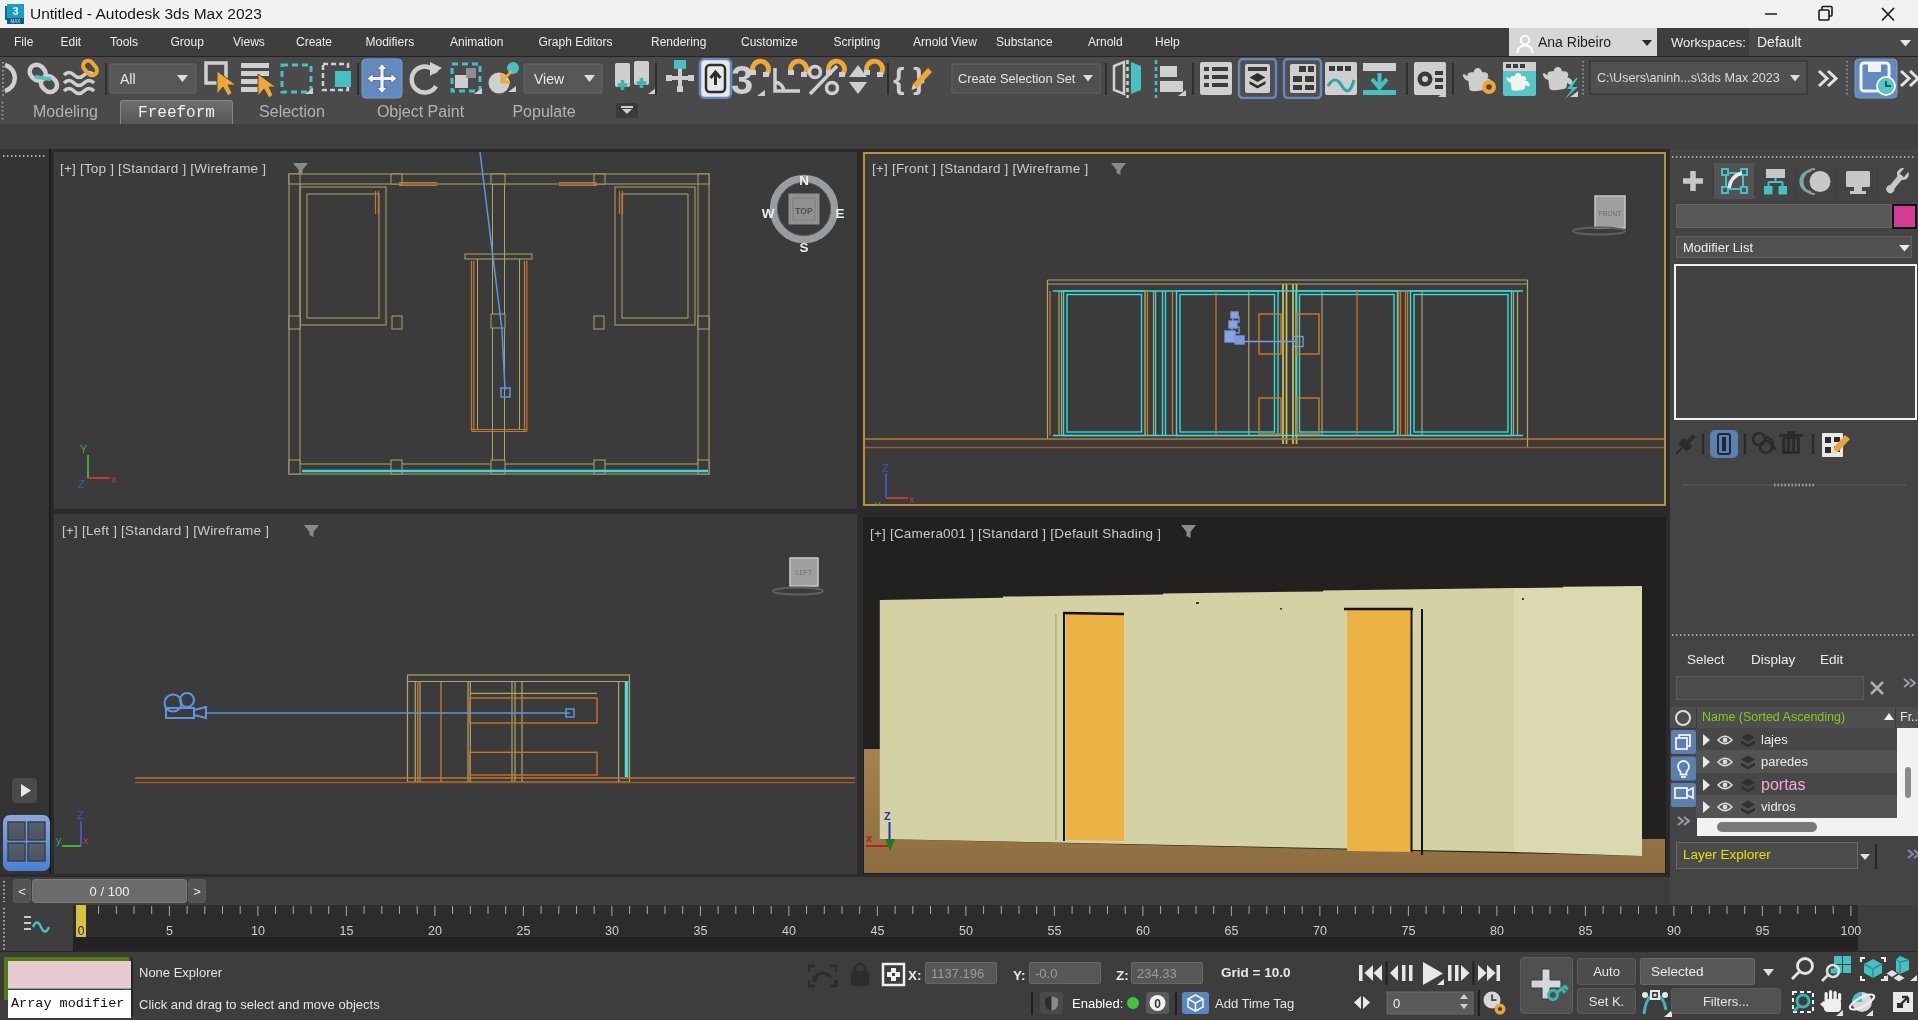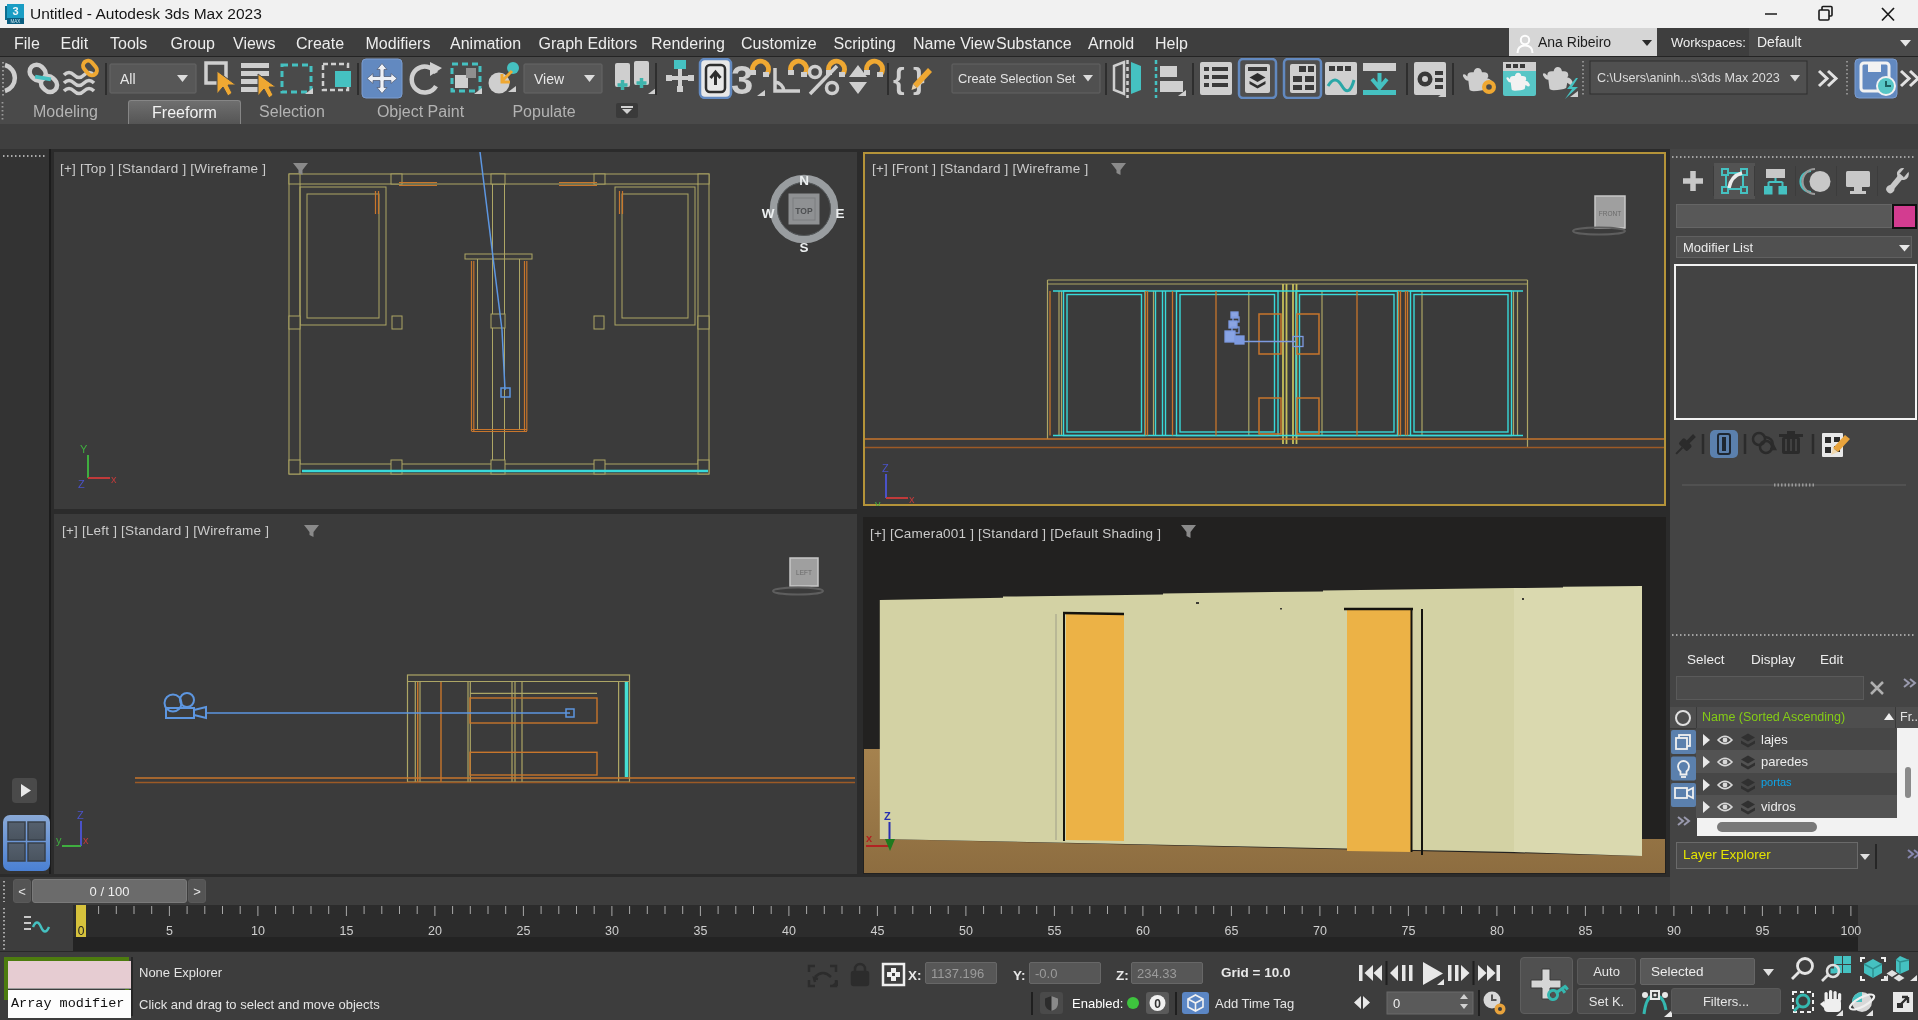--- a/index.html
+++ b/index.html
@@ -2,21 +2,21 @@
 <html><head>
 <meta charset="utf-8">
 <style>
 * { margin:0; padding:0; box-sizing:border-box; }
 html,body { width:1918px; height:1020px; overflow:hidden; background:#2b2b2b;
   font-family:"Liberation Sans", sans-serif; }
 .abs { position:absolute; }
 #titlebar { position:absolute; left:0; top:0; width:1918px; height:28px; background:#f1f1f1; }
 #titlebar .ttl { position:absolute; left:30px; top:5px; font-size:15.5px; color:#141414; }
 #menubar { position:absolute; left:0; top:28px; width:1918px; height:28px; background:#3e3e3e; }
-#menubar .mi { position:absolute; top:6.5px; font-size:16px; color:#ededed; }
+#menubar .mi { position:absolute; top:6.5px; font-size:12px; color:#ededed; }
 #toolbar { position:absolute; left:0; top:56px; width:1918px; height:43px; background:#4a4a4a; border-top:1px solid #242424;}
 #ribbonrow { position:absolute; left:0; top:99px; width:1918px; height:25px; background:#4a4a4a; }
 #ribbonstrip { position:absolute; left:0; top:124px; width:1918px; height:25px; background:#3f3f3f; }
 .rtab { position:absolute; top:1px; height:24px; font-size:16px; color:#b3b3b3; text-align:center; line-height:24px; }
 .rtab.active { background:linear-gradient(#6f6f6f,#555); border:1px solid #868686; border-bottom:none; border-radius:3px 3px 0 0; color:#f2f2f2; }
 #work { position:absolute; left:0; top:149px; width:1918px; height:728px; background:#2b2b2b; }
 .vp { position:absolute; background:#3b3b3b; }
 .vplabel { position:absolute; left:6px; top:9px; font-size:13.5px; color:#cbcbcb; white-space:pre; letter-spacing:0.2px; }
 #timerow { position:absolute; left:0; top:877px; width:1670px; height:28px; background:#3d3d3d; }
 #trackbar { position:absolute; left:0; top:905px; width:1918px; height:46px; background:#3d3d3d; }
@@ -48,21 +48,21 @@
     <div class="mi" style="left:110px">Tools</div>
     <div class="mi" style="left:170.5px">Group</div>
     <div class="mi" style="left:233px">Views</div>
     <div class="mi" style="left:296px">Create</div>
     <div class="mi" style="left:365.5px">Modifiers</div>
     <div class="mi" style="left:450px">Animation</div>
     <div class="mi" style="left:538.5px">Graph Editors</div>
     <div class="mi" style="left:651px">Rendering</div>
     <div class="mi" style="left:741px">Customize</div>
     <div class="mi" style="left:833.5px">Scripting</div>
-    <div class="mi" style="left:913px">Name View</div>
+    <div class="mi" style="left:913px">Arnold View</div>
     <div class="mi" style="left:996px">Substance</div>
     <div class="mi" style="left:1088px">Arnold</div>
     <div class="mi" style="left:1155px">Help</div>
 <div class="abs" style="left:1509px;top:0;width:148px;height:28px;background:#d6d6d6"></div>
 <svg class="abs" style="left:1514px;top:4px" width="22" height="22" viewBox="0 0 22 22">
  <circle cx="11" cy="8" r="4.2" fill="none" stroke="#fdfdfd" stroke-width="2"></circle>
  <path d="M3.5 21 Q3.5 13.5 11 13.5 Q18.5 13.5 18.5 21" fill="none" stroke="#fdfdfd" stroke-width="2"></path>
 </svg>
 <div class="abs" style="left:1538px;top:6px;font-size:14px;color:#1c1c1c">Ana Ribeiro</div>
 <svg class="abs" style="left:1641px;top:11px" width="12" height="8">
@@ -262,21 +262,21 @@
         <path d="M1901 13 L1909 20.5 L1901 28"></path>
         <path d="M1910 13 L1918 20.5 L1910 28"></path>
       </g>
     </svg>
   </div>
 <div id="ribbonrow">
     <svg class="abs" style="left:0;top:2px" width="6" height="22">
       <line x1="2.5" y1="1" x2="2.5" y2="21" stroke="#9a9a9a" stroke-width="1.8" stroke-dasharray="1.5,2.5"></line>
     </svg>
   <div class="rtab" style="left:12px;width:107px;">Modeling</div>
-  <div class="rtab active" style="left:128px;width:113px;">Freeform</div>
+  <div class="rtab active" style="left:120px;width:113px;font-family:Liberation Mono, monospace;">Freeform</div>
   <div class="rtab" style="left:240px;width:104px;">Selection</div>
   <div class="rtab" style="left:358px;width:125px;">Object Paint</div>
   <div class="rtab" style="left:492px;width:104px;">Populate</div>
   <svg class="abs" style="left:616px;top:4px" width="22" height="16">
       <rect x="0" y="0" width="22" height="15" rx="2" fill="#3a3a3a"></rect>
       <path d="M6 6 L11 11 L16 6 Z" fill="#d0d0d0"></path>
       <rect x="5" y="3" width="12" height="2" fill="#d0d0d0"></rect>
     </svg>
 </div>
 <div id="ribbonstrip"></div>
@@ -669,21 +669,21 @@
         <path d="M3 2 L10 8 L3 14 Z" fill="#e8e8e8"></path>
         <g fill="none" stroke="#d8d8d8" stroke-width="1.6">
           <path d="M18 8 q7 -7.5 14 0 q-7 7.5 -14 0 Z"></path>
         </g>
         <circle cx="25" cy="8" r="2.4" fill="#d8d8d8"></circle>
         <g fill="#303030">
           <path d="M48 1.5 l7 4 l-7 4 l-7 -4 Z"></path>
           <path d="M41 8.5 l7 4 l7 -4 l0 3 l-7 4 l-7 -4 Z"></path>
         </g>
       </svg>
-      <div class="abs" style="left:91px;top:627.3px;font-size:11px;color:#0ea5e9">portas</div>
+      <div class="abs" style="left:91px;top:627.3px;font-size:16px;color:#f9a8d4">portas</div>
       <div class="abs" style="left:26px;top:646.2px;width:201px;height:22.4px;background:#535353"></div>
       <svg class="abs" style="left:30px;top:650.2px" width="60" height="16">
         <path d="M3 2 L10 8 L3 14 Z" fill="#e8e8e8"></path>
         <g fill="none" stroke="#d8d8d8" stroke-width="1.6">
           <path d="M18 8 q7 -7.5 14 0 q-7 7.5 -14 0 Z"></path>
         </g>
         <circle cx="25" cy="8" r="2.4" fill="#d8d8d8"></circle>
         <g fill="#303030">
           <path d="M48 1.5 l7 4 l-7 4 l-7 -4 Z"></path>
           <path d="M41 8.5 l7 4 l7 -4 l0 3 l-7 4 l-7 -4 Z"></path>

